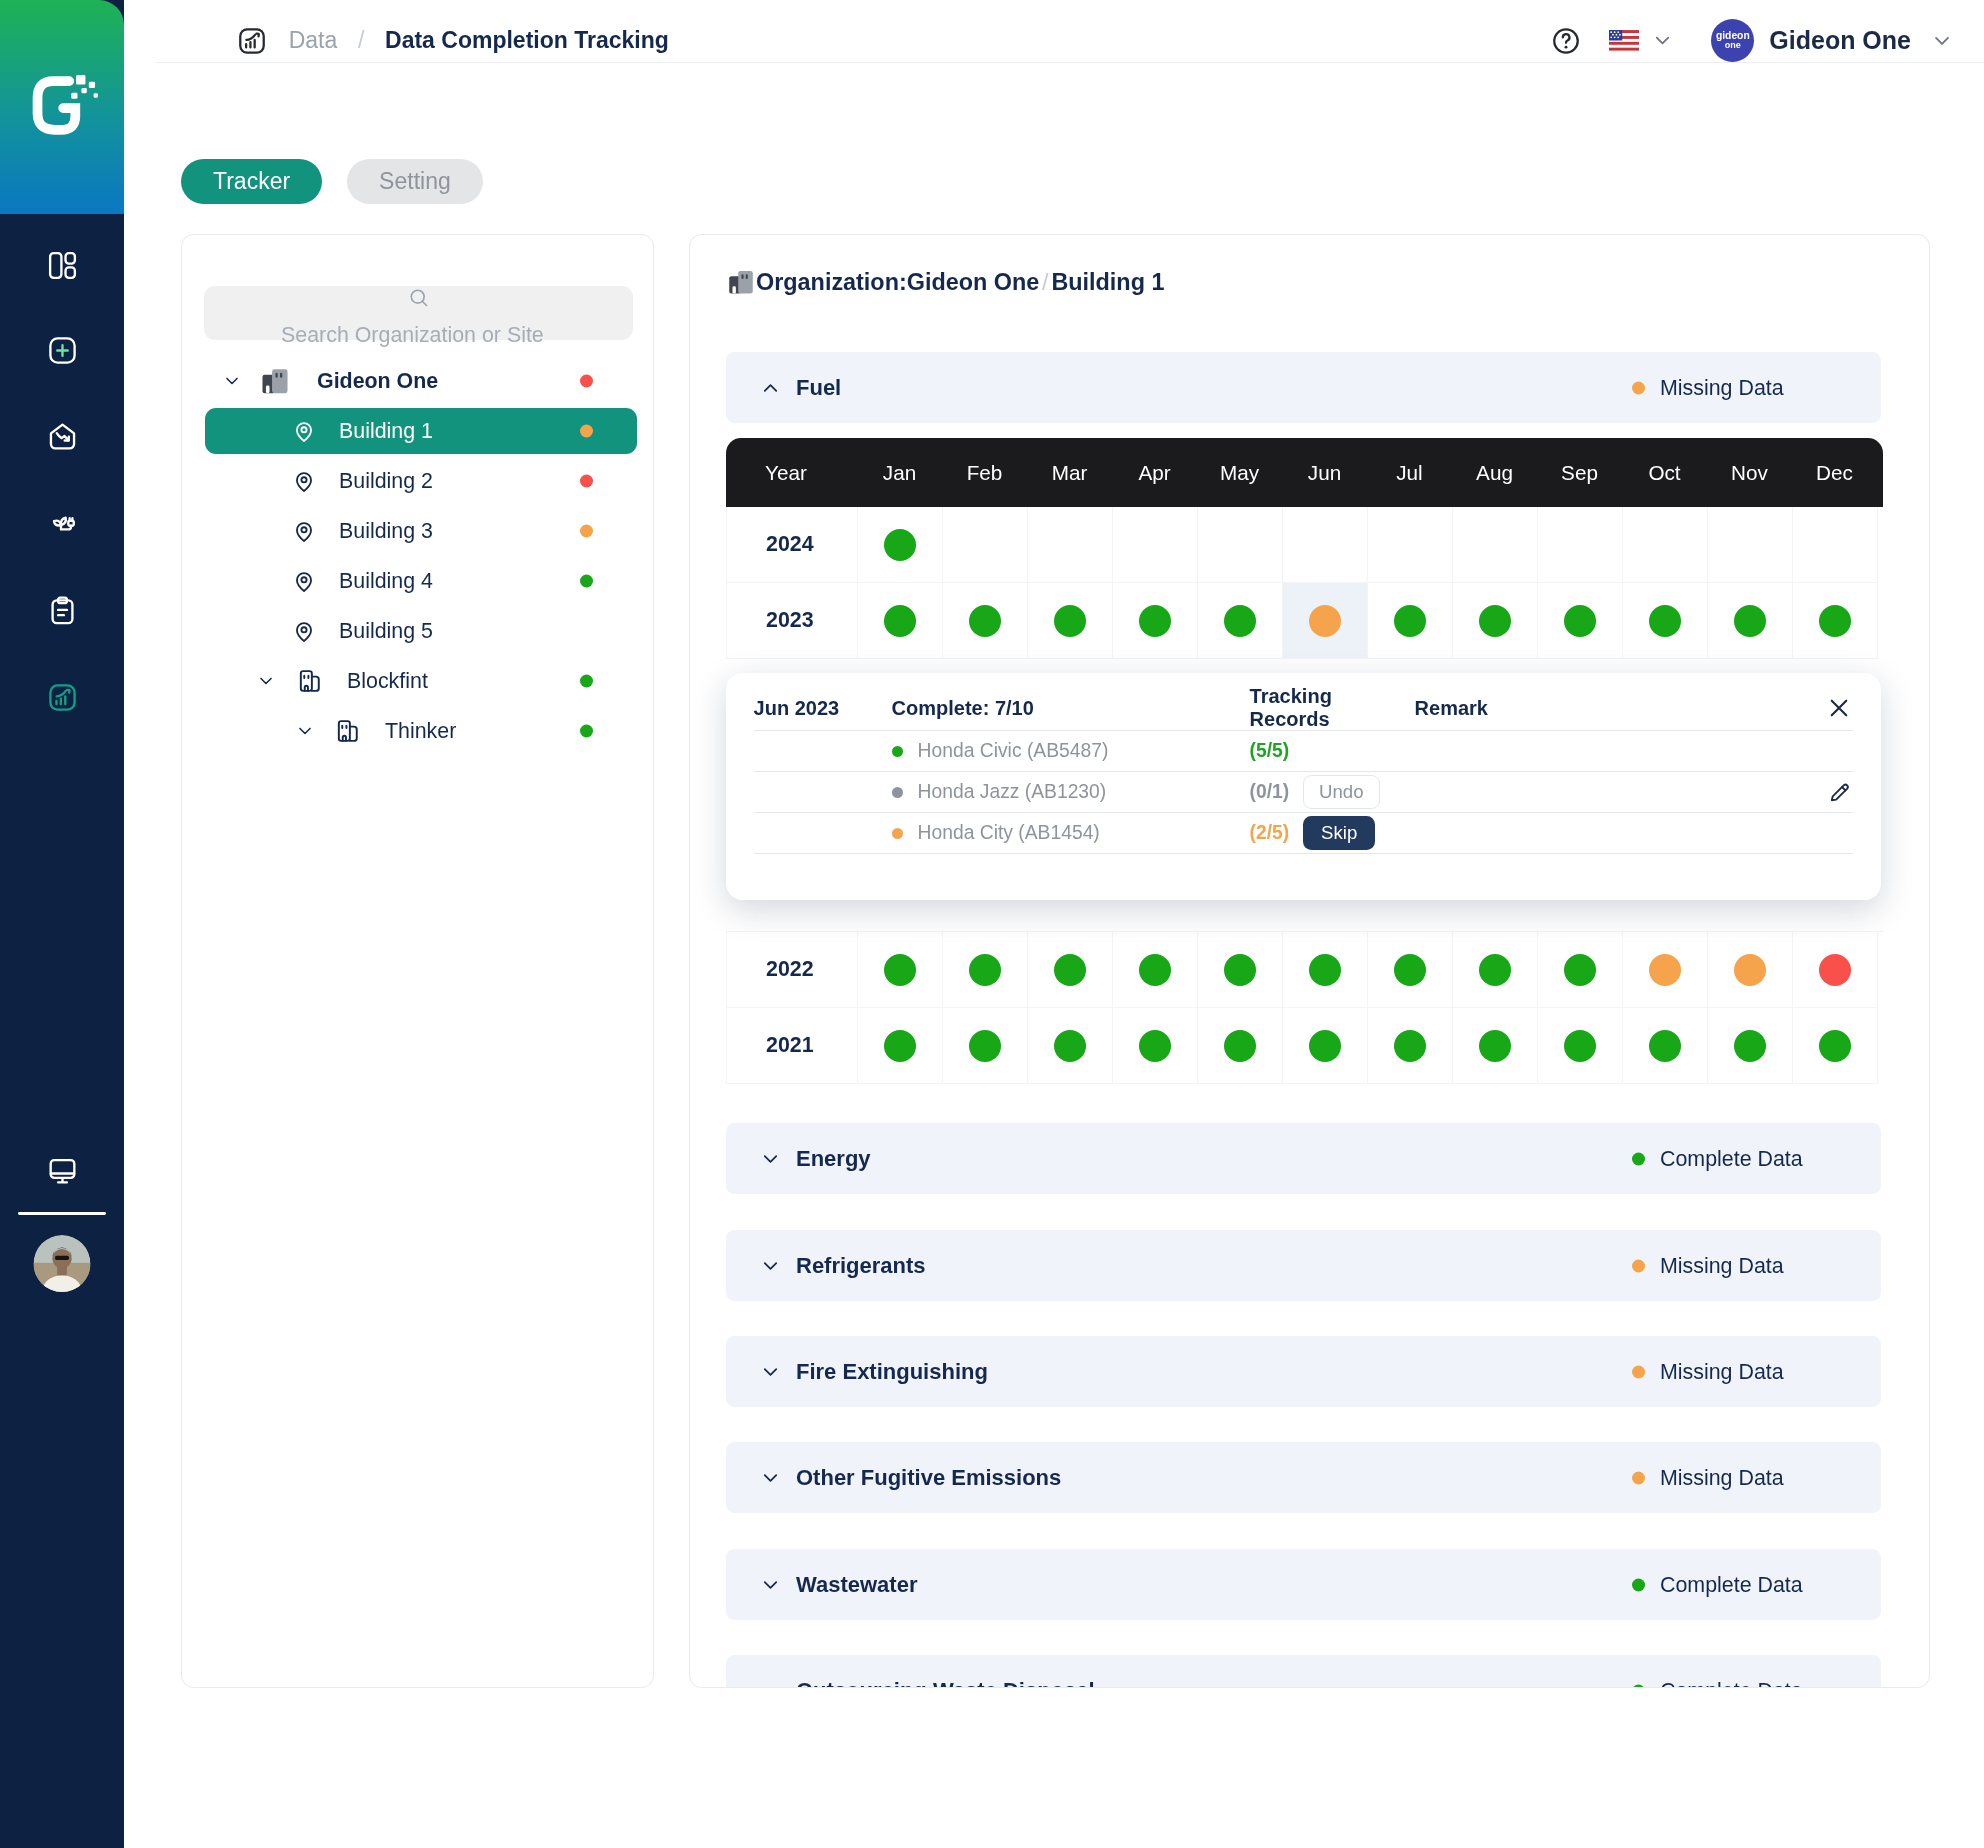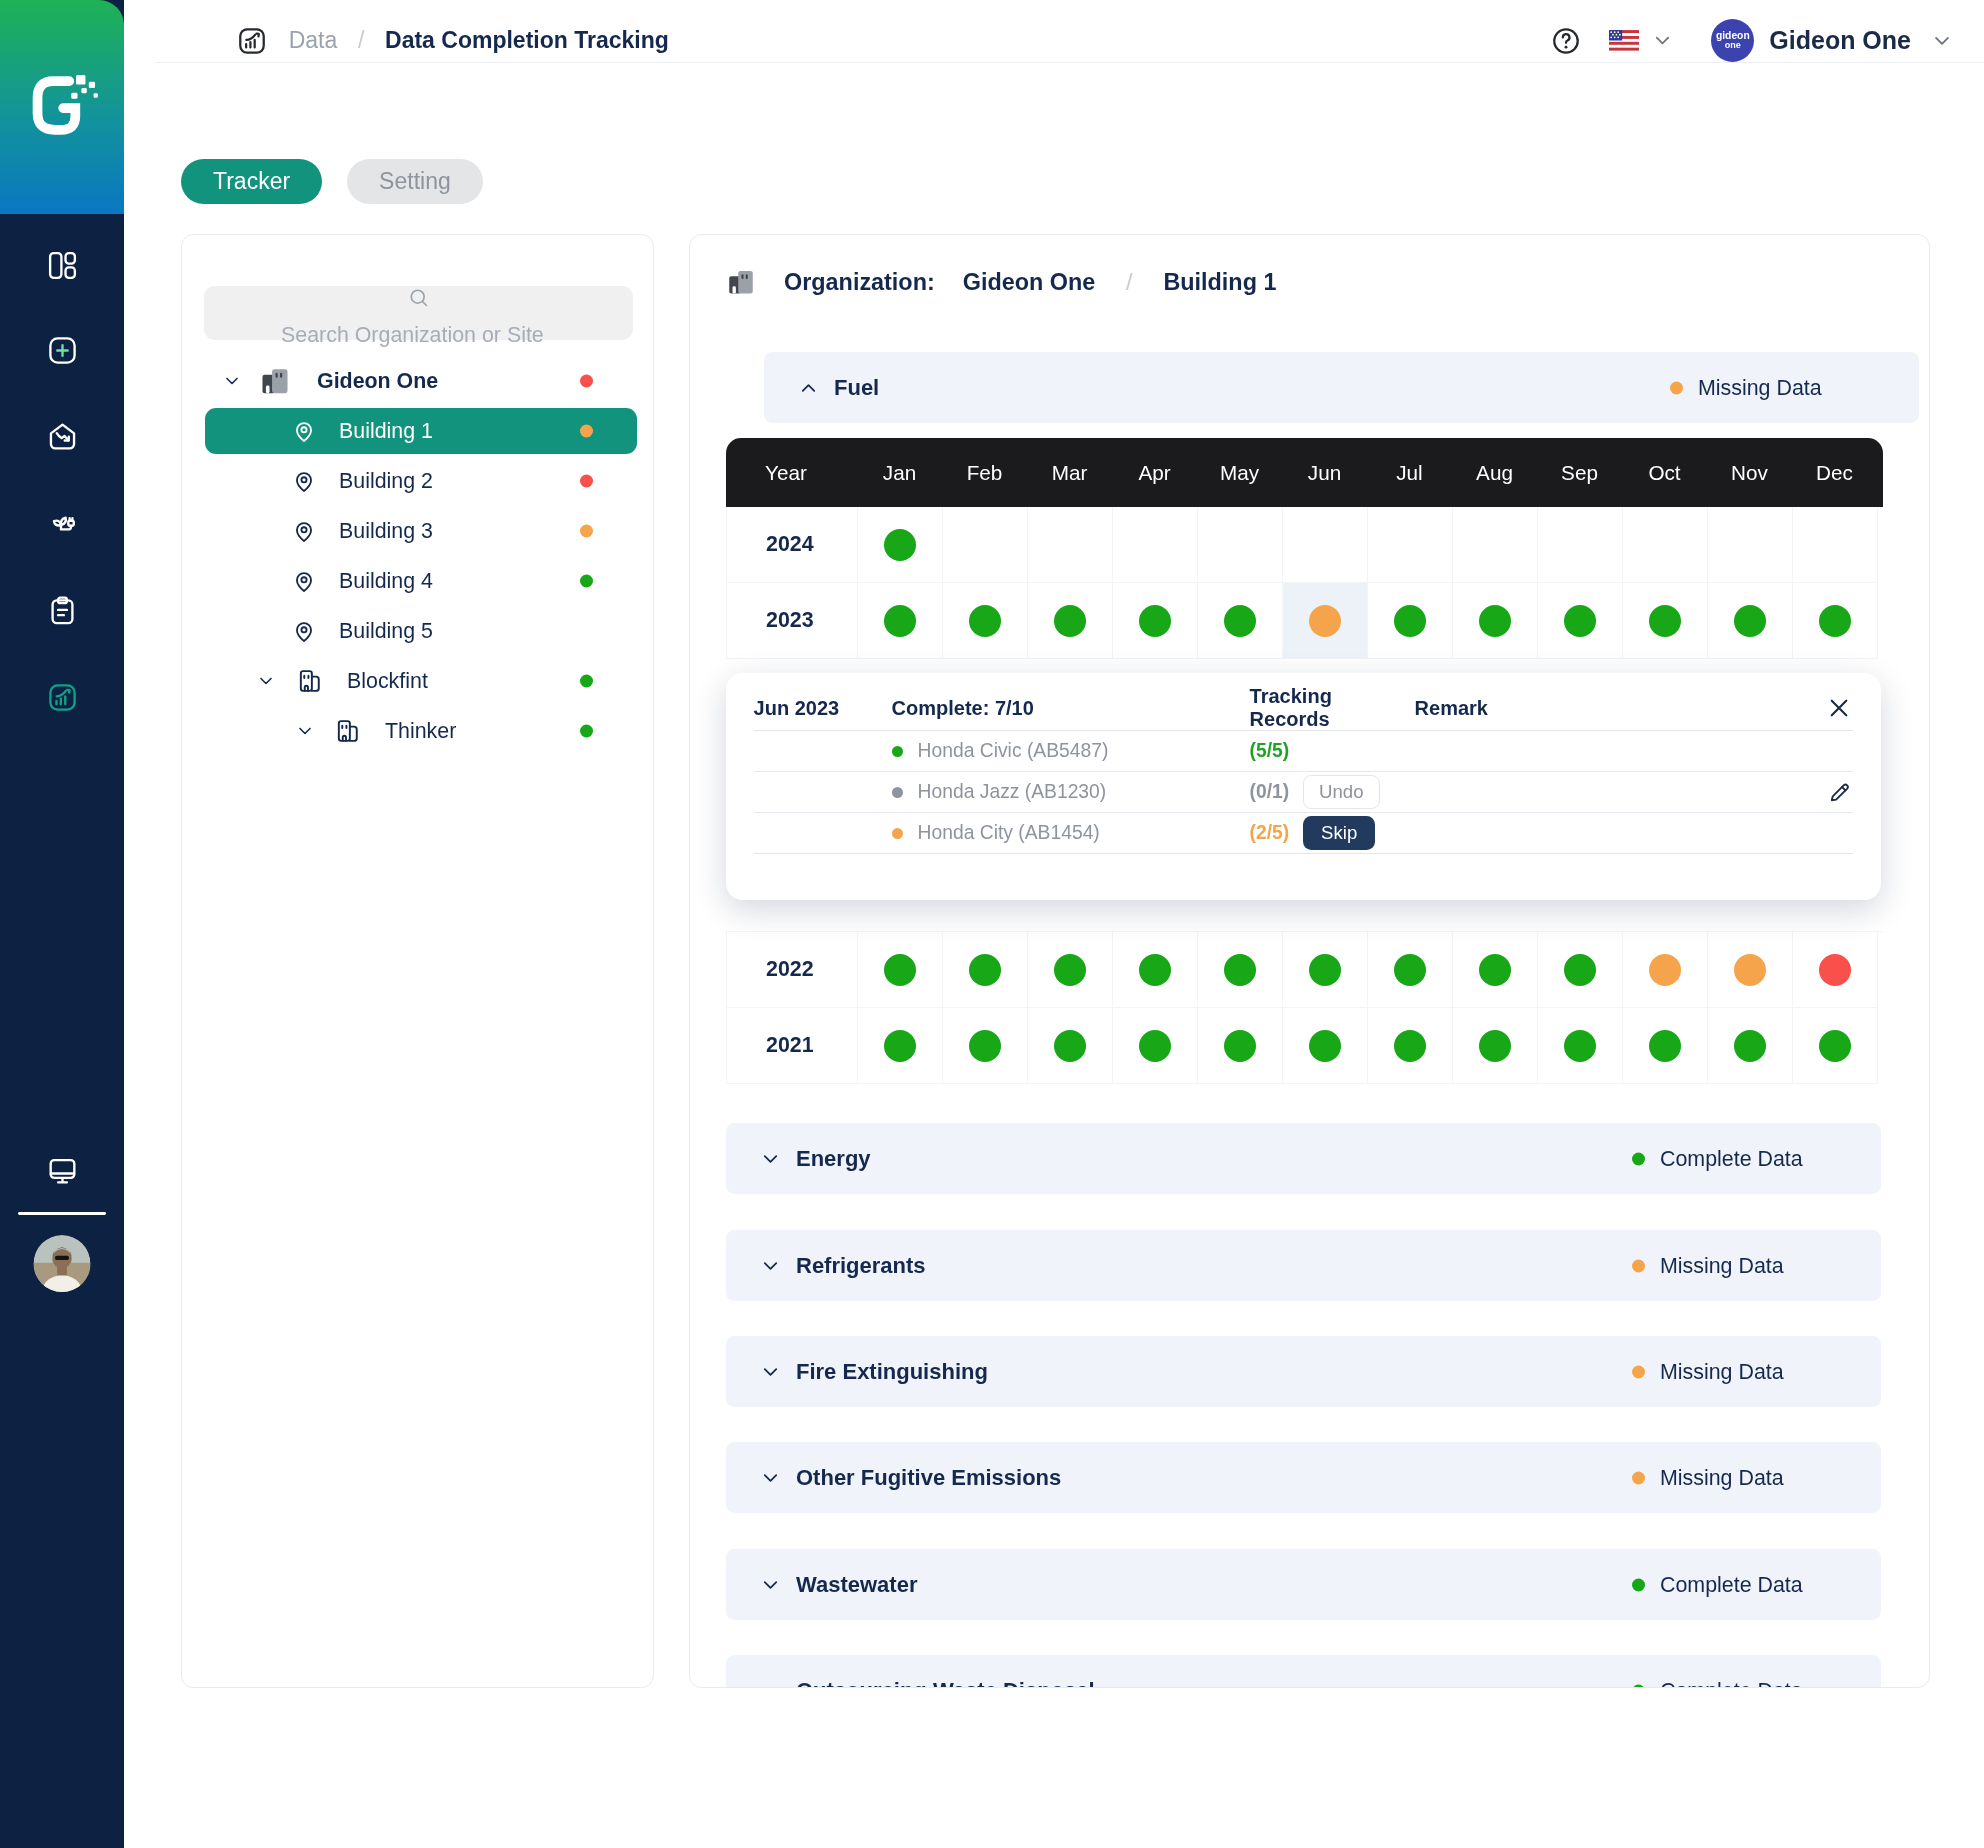--- a/index.html
+++ b/index.html
@@ -64,21 +64,21 @@
   .tnode > *{position:absolute;z-index:1;}
   .tn-chev{top:50%;transform:translateY(-50%);display:flex;color:var(--text);}
   .tn-icon{top:50%;transform:translateY(-50%);display:flex;color:var(--text);}
   .tn-label{top:50%;transform:translateY(-50%);font-size:21.4px;white-space:nowrap;}
   .tnode.selected .tn-label,.tnode.selected .tn-icon{color:#fff;}
   .tn-dot{left:398px;top:50%;transform:translateY(-50%);width:13px;height:13px;border-radius:50%;}
 
   
   .main-card{position:absolute;left:689px;top:234px;width:1241px;height:1454px;background:#fff;
     border:1.4px solid #E7EAEE;border-radius:12.4px;overflow:hidden;}
-  .org-row{position:absolute;left:36px;top:32px;display:flex;align-items:center;gap:28px;font-size:23.4px;
+  .org-row{position:absolute;left:36px;top:32px;display:flex;align-items:center;gap:0;font-size:23.4px;
     color:var(--text);}
   .org-row .lbl{font-weight:700;}
   .org-row .nm{font-weight:600;}
   .org-row .sep{color:#C7CCD3;font-weight:400;padding:0 2.8px;}
   .org-row .site{font-weight:700;}
 
   .section-bar{position:absolute;left:36px;width:1155px;height:71px;background:var(--secbg);border-radius:8.3px;}
   .sb-chev{position:absolute;left:32px;top:50%;transform:translateY(-50%);display:flex;color:var(--text);}
   .sb-label{position:absolute;left:70px;top:50%;transform:translateY(-50%);font-size:22px;font-weight:600;
     color:var(--text);white-space:nowrap;}
@@ -615,21 +615,21 @@
             <span class="cdot" style="background:#17A717" data-interactable="false"></span>
           </span>
           <span class="mcell" data-interactable="true">
             <span class="cdot" style="background:#17A717" data-interactable="false"></span>
           </span>
         </div>
       </div>
   </div>
 
   <div id="section-bars">
-      <div class="section-bar" data-interactable="true" style="top: 117px; margin-left: 38px;">
+      <div class="section-bar" data-interactable="true" style="top: 117px;">
         <span class="sb-chev" data-interactable="true">
           <svg class="" width="25" height="25" viewBox="0 0 24 24" fill="none" stroke="currentColor" stroke-width="1.7" stroke-linecap="round" stroke-linejoin="round">
             <path d="M6.5 14.7 12 9.2l5.5 5.5"></path>
           </svg>
         </span>
         <span class="sb-label" data-interactable="false">Fuel</span>
         <span class="sb-status" data-interactable="false">
           <span class="dot" style="background:#F6A44B" data-interactable="false"></span>
           <span class="stxt" data-interactable="false">Missing Data</span>
         </span>

